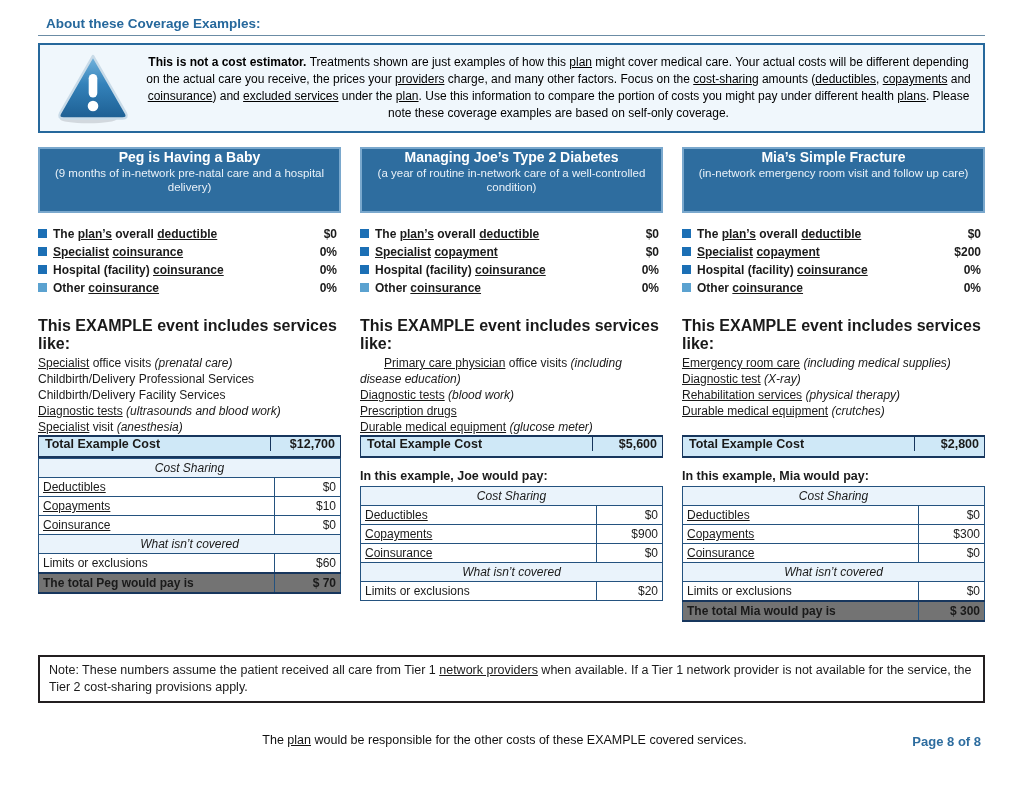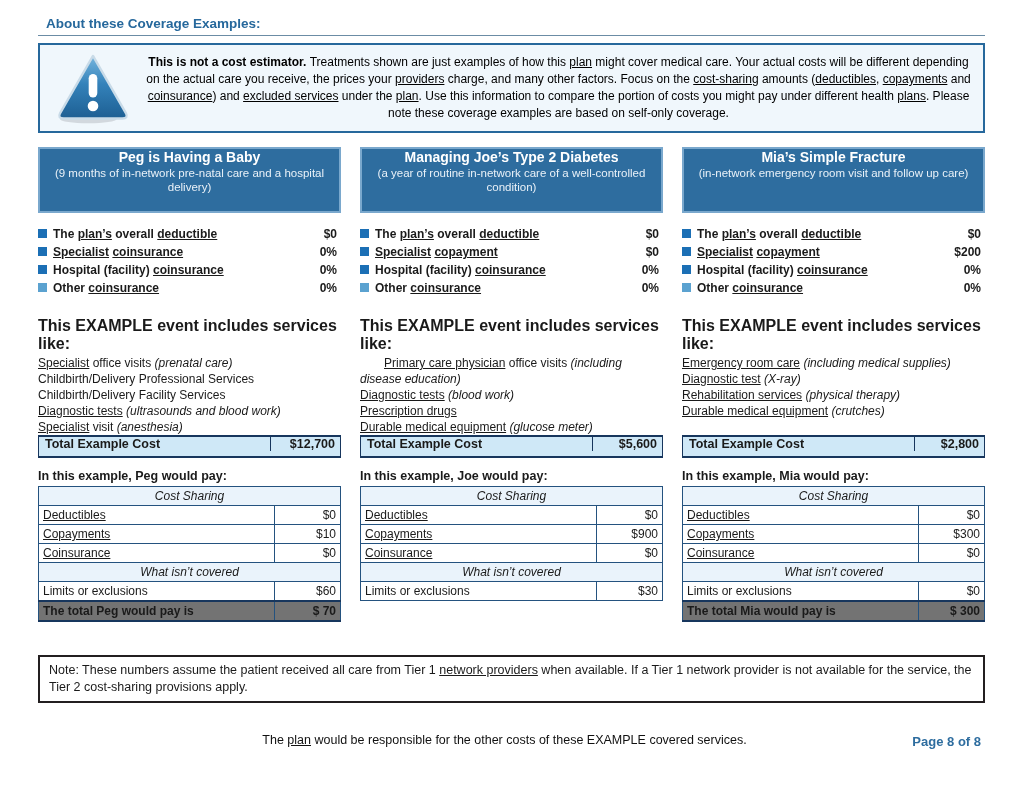--- a/index.html
+++ b/index.html
@@ -130,21 +130,20 @@
           <div class="svc-item"><span style="text-decoration: underline;">Specialist</span><span> office visits </span><span style="font-style: italic;">(prenatal care)</span></div>
           <div class="svc-item"><span>Childbirth/Delivery Professional Services</span></div>
           <div class="svc-item"><span>Childbirth/Delivery Facility Services</span></div>
           <div class="svc-item"><span style="text-decoration: underline;">Diagnostic tests</span><span> </span><span style="font-style: italic;">(ultrasounds and blood work)</span></div>
           <div class="svc-item"><span style="text-decoration: underline;">Specialist</span><span> visit </span><span style="font-style: italic;">(anesthesia)</span></div>
         </div>
         <div class="total-bar">
           <span class="t-label">Total Example Cost</span>
           <span class="t-val">$12,700</span>
         </div>
-        <div class="pay-head">In this example, Peg would pay:</div>
         <table class="pay-table">
           <tbody>
               <tr class="band">
                 <td colspan="2">Cost Sharing</td>
               </tr>
           <tr>
                 <td class="lbl"><span style="text-decoration: underline;">Deductibles</span></td>
                 <td class="val">$0</td>
               </tr>
           <tr>
@@ -225,21 +224,21 @@
               </tr>
           <tr>
                 <td class="lbl"><span style="text-decoration: underline;">Coinsurance</span></td>
                 <td class="val">$0</td>
               </tr>
           <tr class="band">
                 <td colspan="2">What isn’t covered</td>
               </tr>
           <tr>
                 <td class="lbl"><span>Limits or exclusions</span></td>
-                <td class="val">$30</td>
+                <td class="val">$20</td>
               </tr>
         </tbody>
           </table>
       </div>
 
       <div class="col">
         <div class="col-header">
           <div class="col-title">Mia’s Simple Fracture</div>
           <div class="col-sub">(in-network emergency room visit and follow up care)</div>
         </div>

